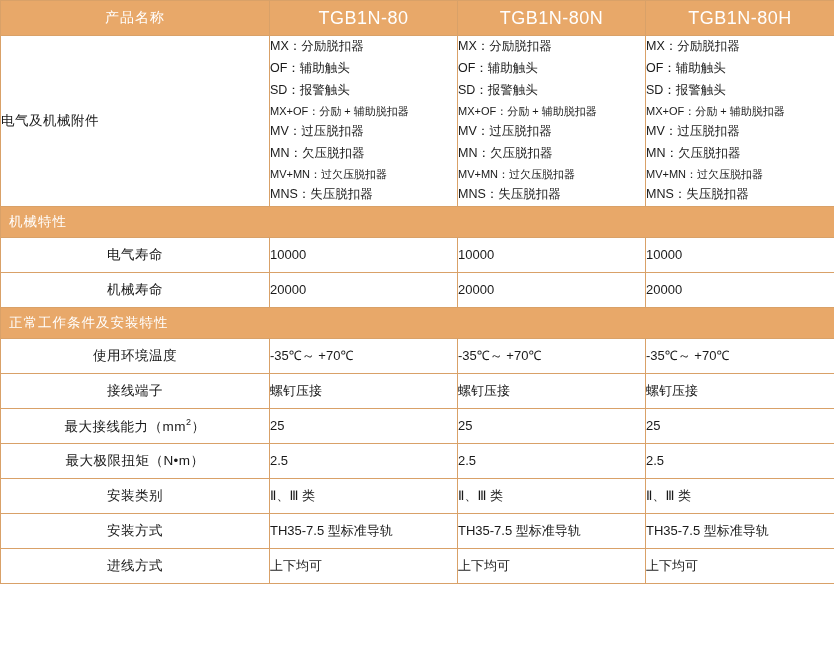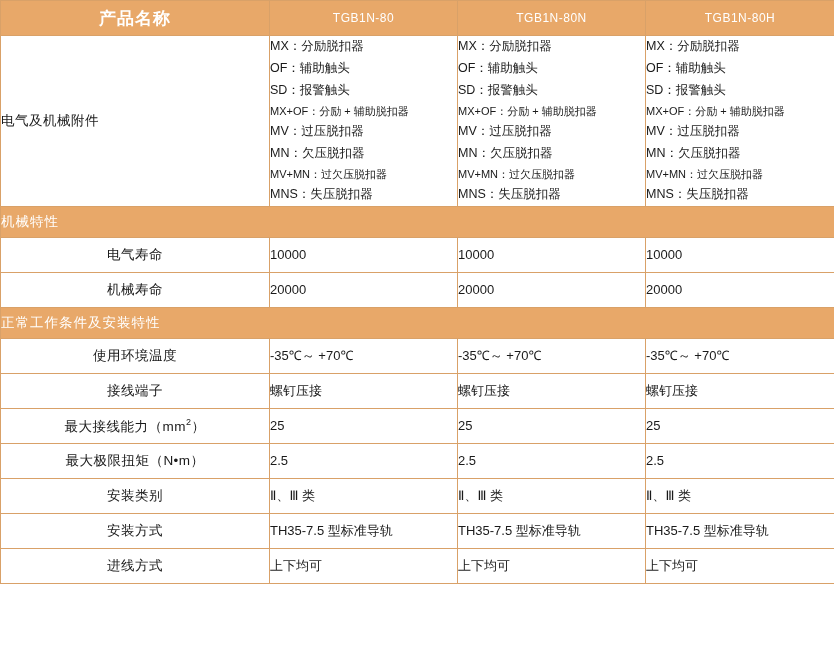--- a/index.html
+++ b/index.html
@@ -25,39 +25,39 @@
   }
   
   col.c0 { width: 269px; }
   col.c1 { width: 188px; }
   col.c2 { width: 188px; }
   col.c3 { width: 189px; }
 
   .hdr td {
     background: #e8a869;
     color: #ffffff;
-    font-weight: bold;
-    font-size: 17px;
+    font-weight: normal;
+    font-size: 14px;
     text-align: center;
     height: 34px;
     letter-spacing: 1px;
   }
   .hdr td.model {
     font-weight: normal;
-    font-size: 12px;
+    font-size: 18px;
     letter-spacing: 0.5px;
   }
 
   .section td {
     background: #e8a869;
     color: #ffffff;
     font-size: 13.5px;
     height: 30px;
     text-align: left;
-    padding-left: 0;
+    padding-left: 8px;
     letter-spacing: 1px;
     font-family: Liberation Mono, monospace;
   }
 
   .label {
     text-align: center;
     padding-left: 12px;
     font-size: 13.5px;
     height: 34px;
     letter-spacing: 0.5px;

